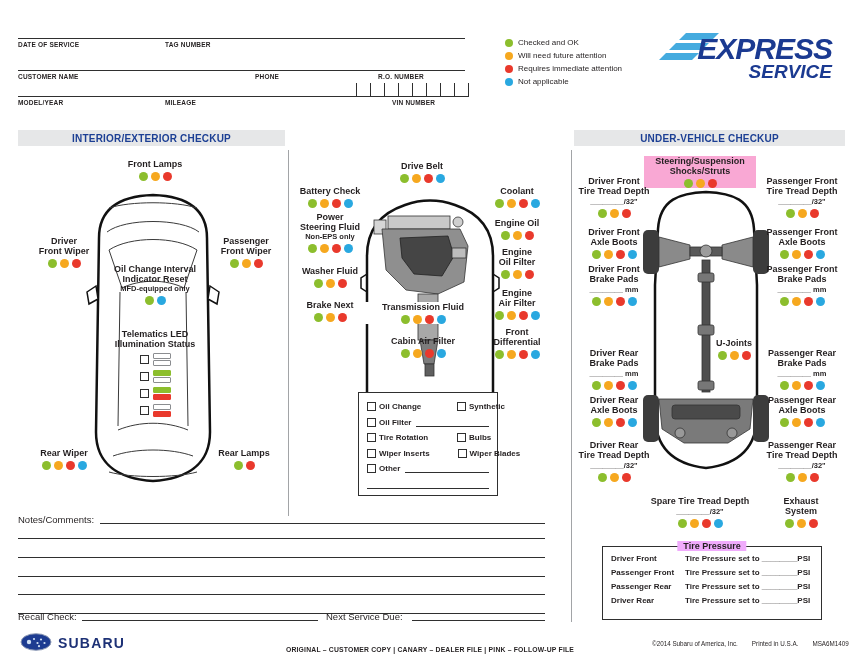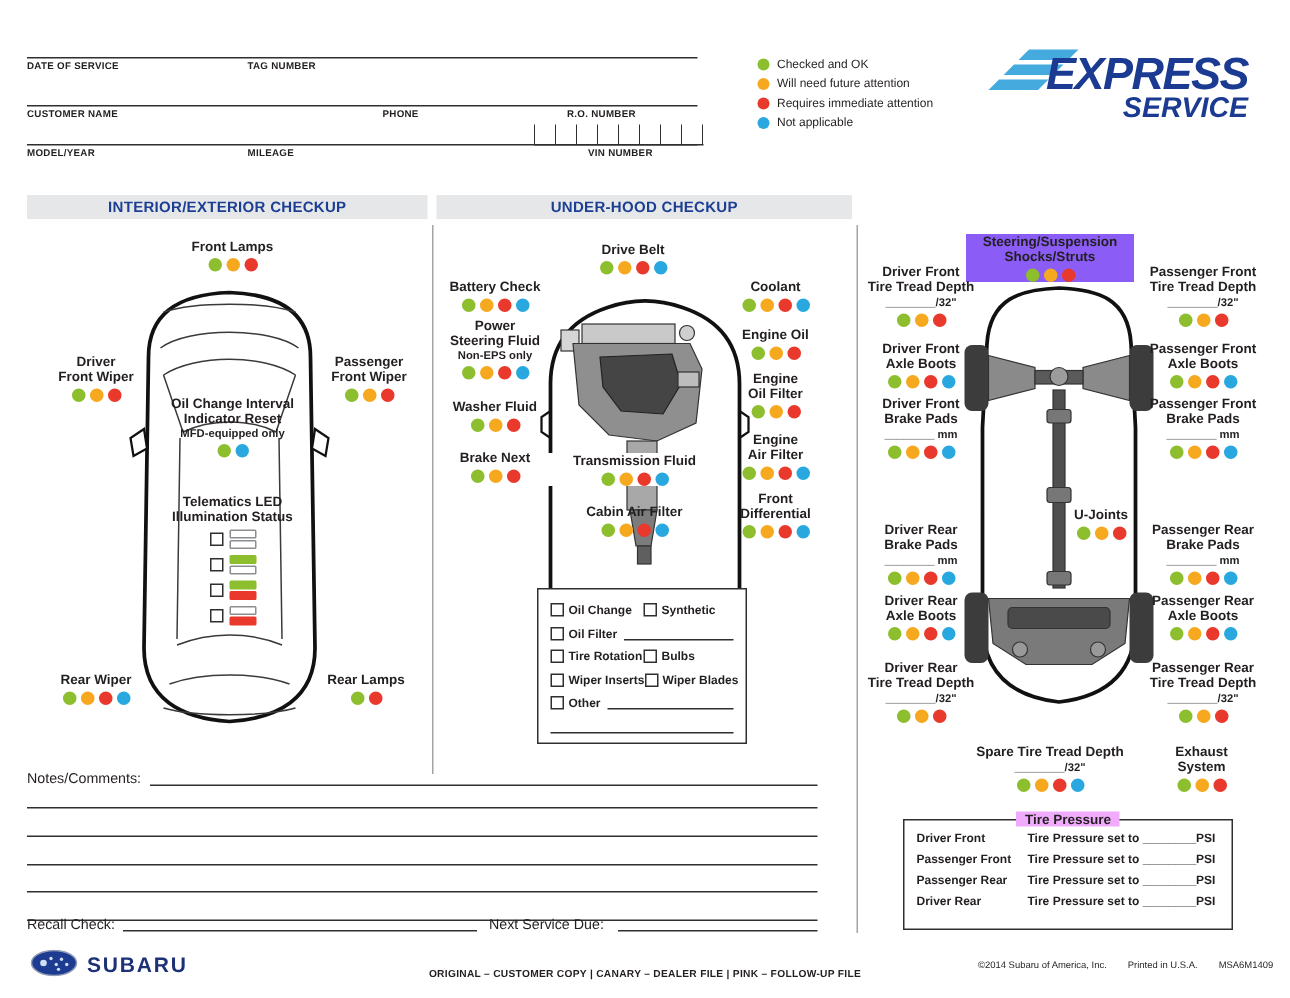--- a/index.html
+++ b/index.html
@@ -26,21 +26,21 @@
   .blank{font-size:7.5px;font-weight:bold;margin-top:1px;white-space:nowrap;}
   .dots{display:flex;justify-content:center;gap:3px;margin-top:3px;}
   .dot{width:9px;height:9px;border-radius:50%;display:inline-block;}
   
   .cb{display:inline-block;width:7px;height:7px;border:1px solid #2f2f2f;background:#fff;flex:none;}
   .led-row{display:flex;align-items:center;justify-content:center;gap:4px;margin-top:4px;}
   .led-bars{display:inline-flex;flex-direction:column;gap:1px;}
   .led-bar{width:16px;height:4px;border:1px solid #8b8d90;border-radius:1px;background:#fff;}
   
   .svc-box{position:absolute;border:1px solid #2f2f2f;background:#fff;padding:9px 8px 4px;box-sizing:border-box;}
-  .svc-row{display:flex;margin-bottom:6.5px;}
+  .svc-row{display:flex;margin-bottom:6.5px;gap:28px;}
   .svc-cell{display:flex;align-items:center;gap:3px;font-size:8px;font-weight:bold;white-space:nowrap;}
   .svc-cell.c1{flex:0 0 62px;}
   .svc-cell.cx{flex:1;}
   .svc-line{flex:1;border-bottom:1px solid #2f2f2f;height:8px;margin-left:2px;}
   .svc-rule{flex:1;border-bottom:1px solid #2f2f2f;height:8px;}
   
   .tp-box{position:absolute;border:1px solid #2f2f2f;background:#fff;box-sizing:border-box;}
   .tp-title{position:absolute;top:-6px;left:50%;transform:translateX(-50%);background:#f0abfc;padding:0 6px;
             font-size:9px;font-weight:bold;white-space:nowrap;}
   .tp-rows{margin-top:7px;}
@@ -94,21 +94,21 @@
 
   <svg class="abs" style="left:656px;top:26px" width="178" height="54" viewBox="0 0 178 54">
     <polygon points="30,7 63,7 56,14 23,14" fill="#45abdf"></polygon>
     <polygon points="20,17 53,17 46,24 13,24" fill="#45abdf"></polygon>
     <polygon points="10,27 43,27 36,34 3,34" fill="#45abdf"></polygon>
     <text x="176" y="33" text-anchor="end" font-family="Liberation Sans, sans-serif" font-size="30" font-weight="bold" font-style="italic" letter-spacing="-1" fill="#1b3a91">EXPRESS</text>
     <text x="176" y="52" text-anchor="end" font-family="Liberation Sans, sans-serif" font-size="19" font-weight="bold" font-style="italic" fill="#1b3a91">SERVICE</text>
   </svg>
 
   <div class="colhdr" style="left:18px;top:130px;width:267px">INTERIOR/EXTERIOR CHECKUP</div>
-  <div class="colhdr" style="left:291px;top:130px;width:277px">UNDER-HOOD CHECKUP</div>
+  <div class="colhdr" style="left:574px;top:130px;width:271px">UNDER-VEHICLE CHECKUP</div>
   <div class="vdiv" style="left:288px;top:150px;height:366px"></div>
   <div class="vdiv" style="left:571px;top:150px;height:472px"></div>
 
   <svg class="abs" style="left:85px;top:188px" width="136" height="300" viewBox="0 0 136 300">
     <g fill="none" stroke="#111" stroke-width="2.5">
       <path d="M14,50 C14,18 38,8 68,7 C98,8 122,18 122,50 L125,244 C125,278 100,291 68,293 C36,291 11,278 11,244 Z"></path>
     </g>
     <g fill="none" stroke="#3a3a3a" stroke-width="1">
       <path d="M24,20 C45,13 91,13 112,20"></path>
       <path d="M22,44 C40,30 96,30 114,44"></path>
@@ -409,21 +409,21 @@
       <rect x="58" y="196" width="16" height="9" rx="2" fill="#777"></rect>
     </g>
     <g stroke="#333" stroke-width="0.8">
       <path d="M19,214 L113,214 L110,244 L88,258 L44,258 L22,244 Z" fill="#7a7a7a"></path>
       <rect x="32" y="220" width="68" height="14" rx="3" fill="#4a4a4a"></rect>
       <circle cx="40" cy="248" r="5" fill="#999"></circle>
       <circle cx="92" cy="248" r="5" fill="#999"></circle>
     </g>
   </svg>
 
-  <div class="item" style="left:644px;top:156px;width:112px;background:#8b5cf6">
+  <div class="item" style="left:644px;top:156px;width:112px;background:#f9a8d4">
     <div class="lbl">Steering/Suspension
 Shocks/Struts</div>
     <div class="dots">
         <span class="dot" style="background: rgb(140, 190, 45);"></span>
         <span class="dot" style="background: rgb(246, 168, 31);"></span>
         <span class="dot" style="background: rgb(233, 57, 44);"></span>
       </div>
   </div>
   <div class="item" style="left:574px;top:176px;width:80px">
     <div class="lbl">Driver Front

